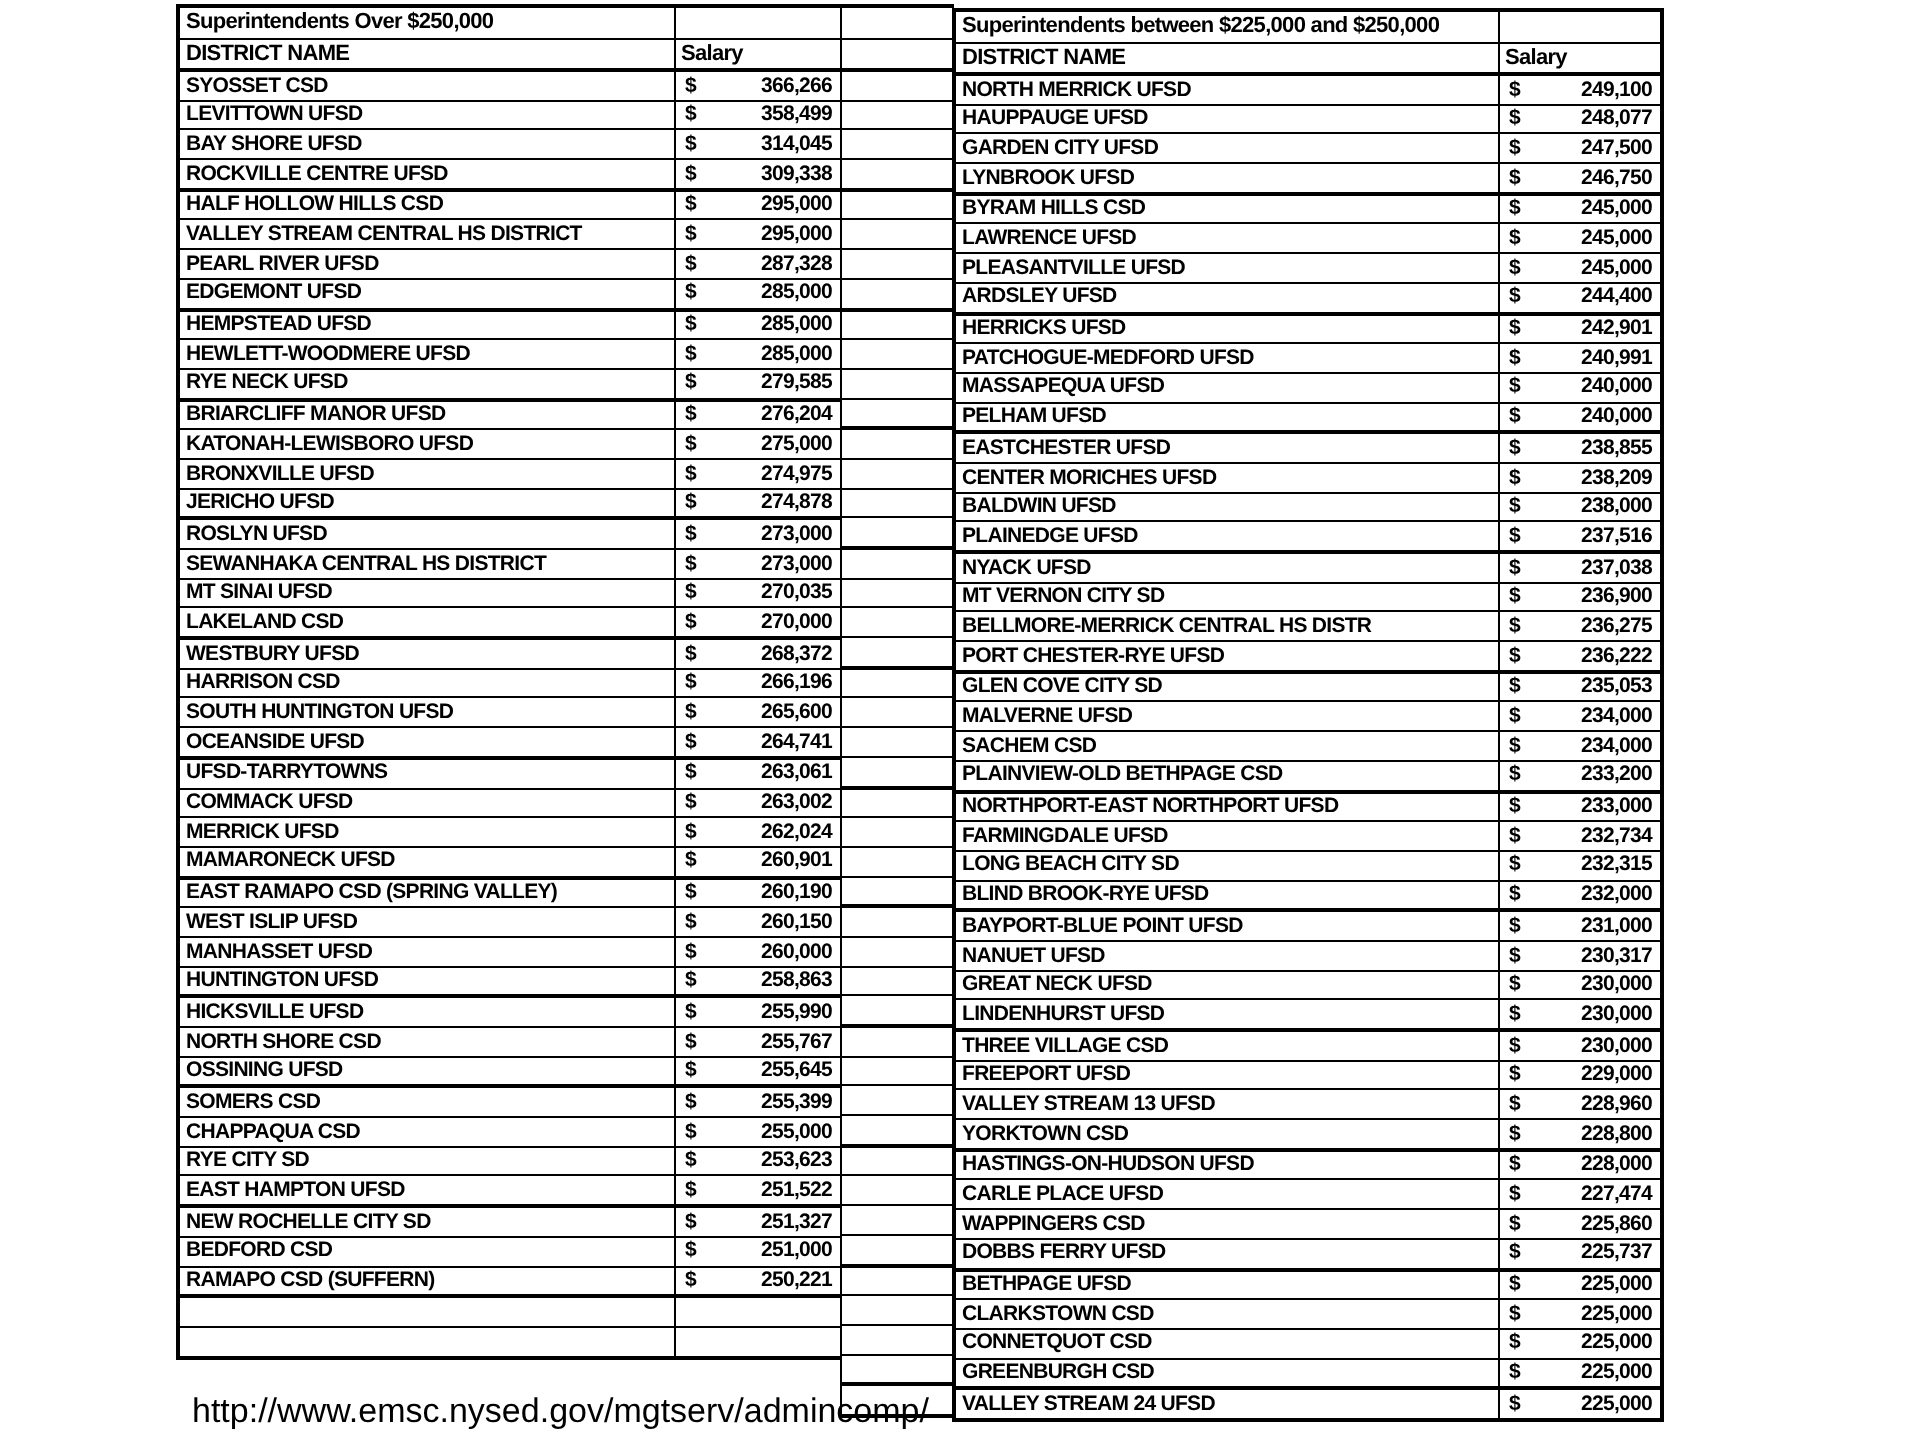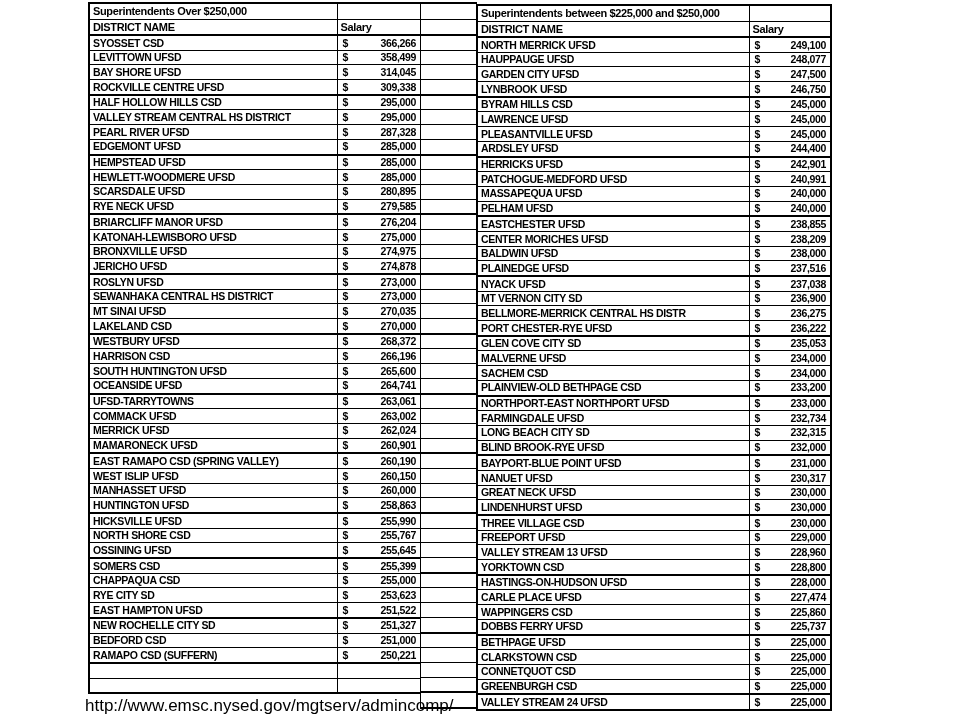--- a/index.html
+++ b/index.html
@@ -15,21 +15,21 @@
   #left-table .col-d{width:248px}  #left-table .col-s{width:84px}
   #right-table .col-d{width:272px} #right-table .col-s{width:82px}
   .r-title td{height:15px;font-size:11px;}
   .r-head td{height:14px;font-size:11px;}
   .r-data td{height:13.7px;}
   .thick td{border-bottom:2px solid #000000;}
   td.c-s{padding:0;}
   .sal{display:flex;justify-content:space-between;align-items:center;padding:0 4px 0 5px;}
   .cur{font-weight:bold;}
   #spacer-table td{padding:0;}
-  .url-caption{position:absolute;left:85px;top:696px;font-size:17px;font-weight:normal;
+  .url-caption{position:absolute;left:96px;top:696px;font-size:17px;font-weight:normal;
                letter-spacing:0;font-family:"Liberation Sans", sans-serif;color:#000;}
 </style>
 </head>
 <body>
 
 <div class="sheet">
 
   <table id="left-table">
     <colgroup>
         <col class="col-d">
@@ -129,29 +129,20 @@
         </tr>
         <tr class="r-data">
           <td class="c-d">HEWLETT-WOODMERE UFSD</td>
           <td class="c-s">
             <div class="sal">
               <span class="cur">$</span>
               <span>285,000</span>
             </div>
           </td>
         </tr>
-        <tr class="r-data">
-          <td class="c-d">SCARSDALE UFSD</td>
-          <td class="c-s">
-            <div class="sal">
-              <span class="cur">$</span>
-              <span>280,895</span>
-            </div>
-          </td>
-        </tr>
         <tr class="r-data thick">
           <td class="c-d">RYE NECK UFSD</td>
           <td class="c-s">
             <div class="sal">
               <span class="cur">$</span>
               <span>279,585</span>
             </div>
           </td>
         </tr>
         <tr class="r-data">

